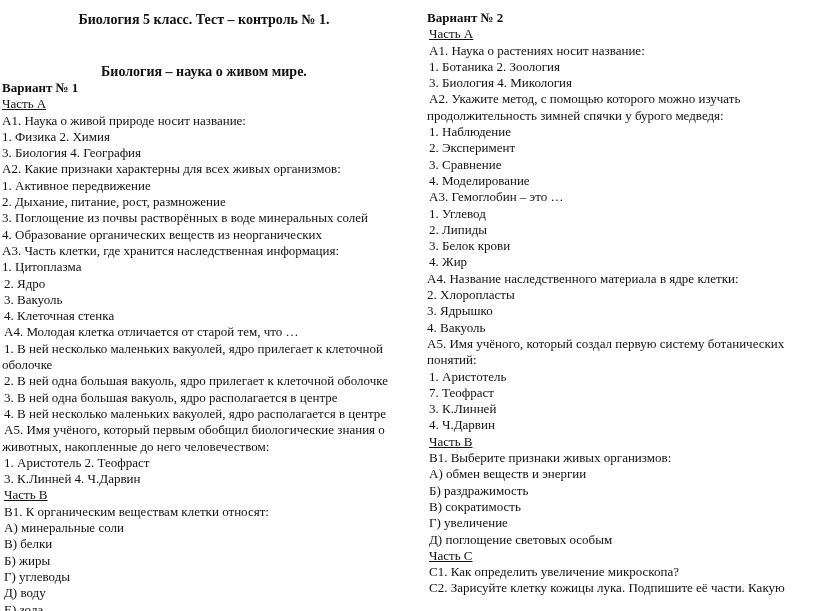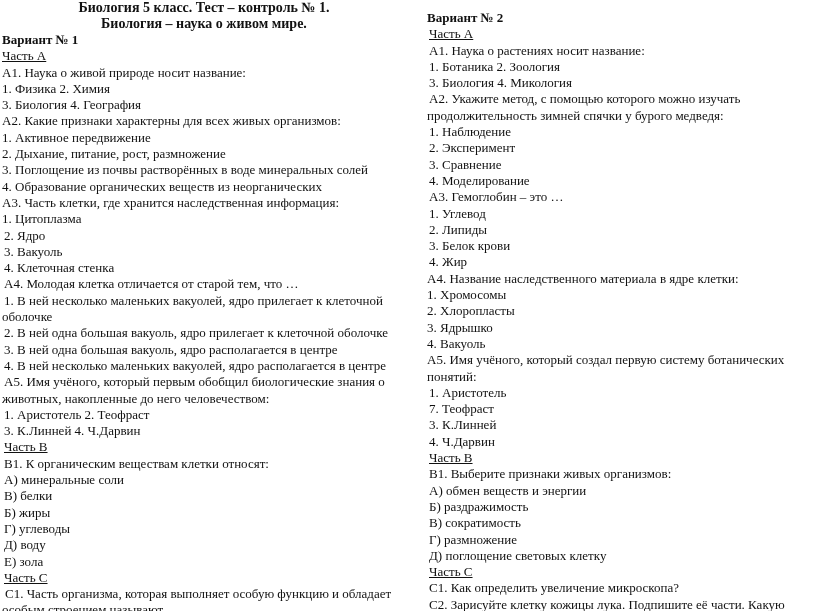--- a/index.html
+++ b/index.html
@@ -6,23 +6,23 @@
   body {
     width: 816px; height: 611px; position: relative; overflow: hidden;
     font-family: "Liberation Serif", "DejaVu Serif", serif;
     color: #111111;
   }
   .col { position: absolute; top: 0; }
   .col-left { left: 2px; width: 404px; }
   .col-right { left: 427px; width: 385px; top: 10px; }
   .title {
     font-weight: bold; font-size: 14px; text-align: center;
-    line-height: 16px; width: 404px;
+    line-height: 16px; width: 404px; margin-top: 36px;
   }
-  .title-1 { margin-top: 0; }
+  .title-1 { margin-top: 12px; }
   .line {
     font-size: 13px; line-height: 16.3px; white-space: nowrap;
   }
   .bold { font-weight: bold; }
   .u { text-decoration: underline; }
   .ind { padding-left: 2px; }
   .ind3 { padding-left: 3px; }
 </style>
 </head>
 <body>
@@ -92,37 +92,36 @@
   <div class="line ind">3. Сравнение</div>
   <div class="line ind">4. Моделирование</div>
 
   <div class="line ind">А3. Гемоглобин – это …</div>
   <div class="line ind">1. Углевод</div>
   <div class="line ind">2. Липиды</div>
   <div class="line ind">3. Белок крови</div>
   <div class="line ind">4. Жир</div>
 
   <div class="line">А4. Название наследственного материала в ядре клетки:</div>
-  <div class="line">1. Хромосомы</div>
   <div class="line">2. Хлоропласты</div>
   <div class="line">3. Ядрышко</div>
   <div class="line">4. Вакуоль</div>
 
   <div class="line">А5. Имя учёного, который создал первую систему ботанических</div>
   <div class="line">понятий:</div>
   <div class="line ind">1. Аристотель</div>
   <div class="line ind">7. Теофраст</div>
   <div class="line ind">3. К.Линней</div>
   <div class="line ind">4. Ч.Дарвин</div>
 
   <div class="line u ind">Часть В</div>
   <div class="line ind">В1. Выберите признаки живых организмов:</div>
   <div class="line ind">А) обмен веществ и энергии</div>
   <div class="line ind">Б) раздражимость</div>
   <div class="line ind">В) сократимость</div>
-  <div class="line ind">Г) размножение</div>
-  <div class="line ind">Д) поглощение световых клетку</div>
+  <div class="line ind">Г) увеличение</div>
+  <div class="line ind">Д) поглощение световых особым</div>
 
   <div class="line u ind">Часть С</div>
   <div class="line ind">С1. Как определить увеличение микроскопа?</div>
   <div class="line ind">С2. Зарисуйте клетку кожицы лука. Подпишите её части. Какую</div>
 
 </div>
 
 </body></html>

